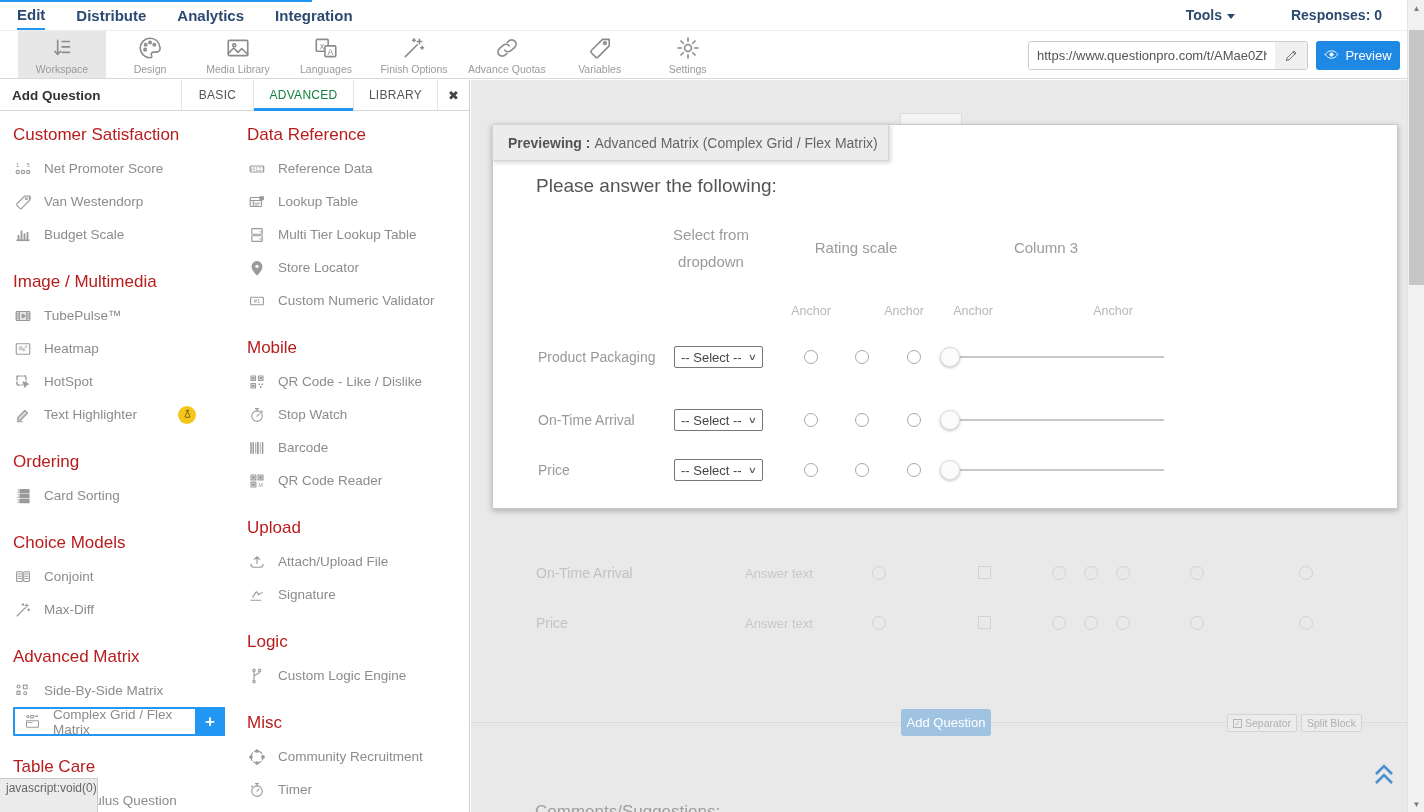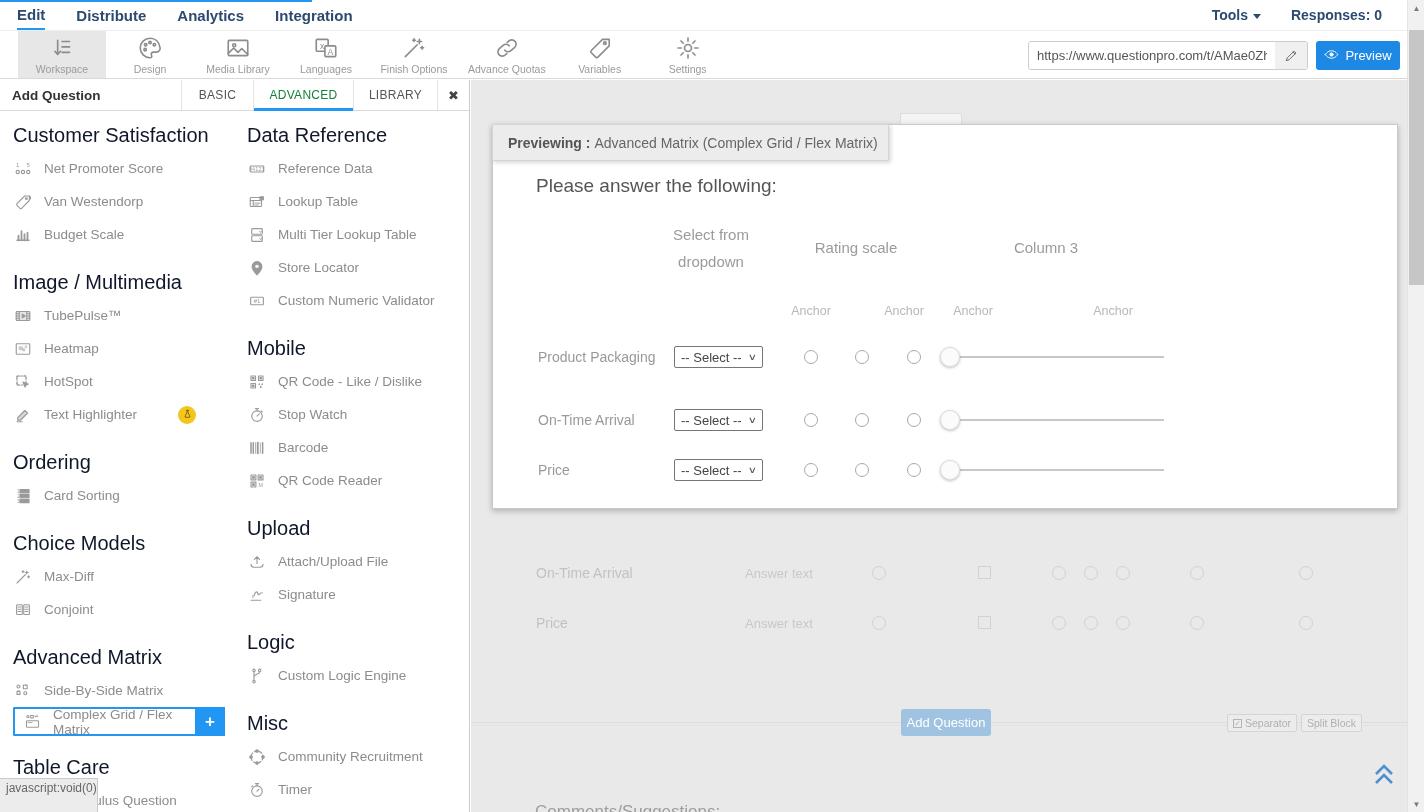--- a/index.html
+++ b/index.html
@@ -5,21 +5,21 @@
   * { box-sizing: border-box; margin:0; padding:0; }
   html,body { width:1424px; height:812px; overflow:hidden; }
   body { font-family:"Liberation Sans", sans-serif; background:#fff; position:relative; color:#333; }
 
   
   .topnav { height:30px; display:flex; align-items:center; padding:0 24px 0 17px; position:relative; background:#fff; }
   .topnav::before { content:""; position:absolute; left:0; top:0; width:312px; height:2px; background:#2196f3; }
   .nav-items { display:flex; align-items:center; height:100%; }
   .nav-item { margin-right:31px; font-size:15px; font-weight:700; color:#2c4a70; height:100%; display:flex; align-items:center; cursor:pointer; }
   .nav-item.active { border-bottom:2px solid #2196f3; }
-  .nav-right { margin-left:auto; display:flex; align-items:center; gap:30px; margin-right:18px;justify-content:center; }
+  .nav-right { margin-left:auto; display:flex; align-items:center; gap:56px; margin-right:18px;justify-content:center; }
   .nav-right .txt { font-size:14px; color:#2c4a70; font-weight:700; }
   .caret-down { display:inline-block; width:0; height:0; border-left:4px solid transparent; border-right:4px solid transparent; border-top:5px solid #2c4a70; margin-left:5px; vertical-align:middle; }
 
   
   .toolbar { height:49px; border-top:1px solid #eee; border-bottom:1px solid #d9d9d9; display:flex; align-items:stretch; padding-left:18px; background:#fff; position:relative; }
   .tool { min-width:88px; padding:0 10px; display:flex; flex-direction:column; align-items:center; justify-content:center; gap:2px; color:#9a9a9a; font-size:10.5px; cursor:pointer; }
   .tool.active { background:#e7e7e7; }
   .tool svg { color:#8c8c8c; }
   .url-group { position:absolute; right:116px; top:10px; width:280px; height:29px; background:#f4f4f4; border:1px solid #ccc; border-radius:3px; display:flex; align-items:center; overflow:hidden; }
   .url-group input { flex:1; border:0; background:#fff; height:100%; padding:0 8px; font-size:13px; color:#555; font-family:inherit; outline:none; }
@@ -32,21 +32,21 @@
   .panel-title { flex:1; font-size:13.5px; font-weight:700; color:#333; display:flex; align-items:center; padding-left:12px; }
   .tab { width:72px; display:flex; align-items:center; justify-content:center; font-size:12px; color:#555; border-left:1px solid #e3e3e3; cursor:pointer; position:relative; letter-spacing:.3px; }
   .tab.wide { width:100px; }
   .tab.mid { width:84px; }
   .tab.active { color:#15803d; }
   .tab.active::after { content:""; position:absolute; left:0; right:0; bottom:-1px; height:3px; background:#2196f3; }
   .tab-close { width:32px; display:flex; align-items:center; justify-content:center; border-left:1px solid #e3e3e3; color:#444; font-size:13px; cursor:pointer; }
   .panel-body { display:flex; padding:9px 0 0 13px; }
   .pcol { width:234px; }
   .pcol:last-child { width:220px; }
-  .group h3 { font-size:20px; font-weight:500; color:#0f172a; line-height:22px; margin:20px 0 6px; }
+  .group h3 { font-size:17px; font-weight:500; color:#b91c1c; line-height:22px; margin:20px 0 6px; }
   .group:first-child h3 { margin-top:4px; }
   .pitem { display:flex; align-items:center; gap:11px; height:33px; font-size:13.5px; color:#8c8c8c; cursor:pointer; position:relative; width:212px; }
   .pitem .ic { width:20px; min-width:20px; display:flex; justify-content:center; color:#9a9a9a; }
   .pitem.selected { border:2px solid #2196f3; height:29px; padding-left:7px; padding-right:32px; border-radius:1px; }
   .pitem .add-plus { position:absolute; right:-2px; top:-2px; bottom:-2px; width:30px; background:#2196f3; color:#fff; display:flex; align-items:center; justify-content:center; font-size:17px; font-weight:700; cursor:pointer; }
   .badge { width:18px; height:18px; border-radius:50%; background:#f3c51d; display:flex; align-items:center; justify-content:center; color:#6b5200; margin-left:30px; }
 
   
   .main { position:absolute; left:471px; top:80px; right:17px; bottom:0; background:#e9e9e9; overflow:hidden; }
   .peek { position:absolute; left:429px; top:33px; width:62px; height:13px; background:#f4f4f4; border:1px solid #ddd; border-bottom:0; }
@@ -330,39 +330,39 @@
             </span>
             <span>Card Sorting</span>
           </div>
         </div>
         <div class="group">
           <h3>Choice Models</h3>
           <div class="pitem">
             <span class="ic">
               <span style="display: inline-flex;">
                 <svg width="18" height="18" viewBox="0 0 24 24" fill="none" stroke="currentColor" stroke-width="1.5" stroke-linecap="round" stroke-linejoin="round">
-                  <path d="M4 20L15 9"></path>
-                  <path d="M17 4v4M15 6h4M19.5 10.5v2.5M18.2 11.8h2.6M12 3.5v2.5M10.8 4.8h2.5"></path>
-                </svg>
-              </span>
-            </span>
-            <span>Max-Diff</span>
-          </div>
-          <div class="pitem">
-            <span class="ic">
-              <span style="display: inline-flex;">
-                <svg width="18" height="18" viewBox="0 0 24 24" fill="none" stroke="currentColor" stroke-width="1.5" stroke-linecap="round" stroke-linejoin="round">
                   <rect x="3.5" y="5" width="7.5" height="13" rx="1"></rect>
                   <path d="M5.5 8h3.5M5.5 11h3.5M5.5 14h3.5"></path>
                   <rect x="13" y="5" width="7.5" height="13" rx="1"></rect>
                   <path d="M15 8h3.5M15 11h3.5M15 14h3.5"></path>
                 </svg>
               </span>
             </span>
             <span>Conjoint</span>
+          </div>
+          <div class="pitem">
+            <span class="ic">
+              <span style="display: inline-flex;">
+                <svg width="18" height="18" viewBox="0 0 24 24" fill="none" stroke="currentColor" stroke-width="1.5" stroke-linecap="round" stroke-linejoin="round">
+                  <path d="M4 20L15 9"></path>
+                  <path d="M17 4v4M15 6h4M19.5 10.5v2.5M18.2 11.8h2.6M12 3.5v2.5M10.8 4.8h2.5"></path>
+                </svg>
+              </span>
+            </span>
+            <span>Max-Diff</span>
           </div>
         </div>
         <div class="group">
           <h3>Advanced Matrix</h3>
           <div class="pitem">
             <span class="ic">
               <span style="display: inline-flex;">
                 <svg width="18" height="18" viewBox="0 0 24 24" fill="none" stroke="currentColor" stroke-width="1.5" stroke-linecap="round" stroke-linejoin="round">
                   <circle cx="6" cy="6" r="2"></circle>
                   <rect x="12.5" y="4" width="5" height="5"></rect>

